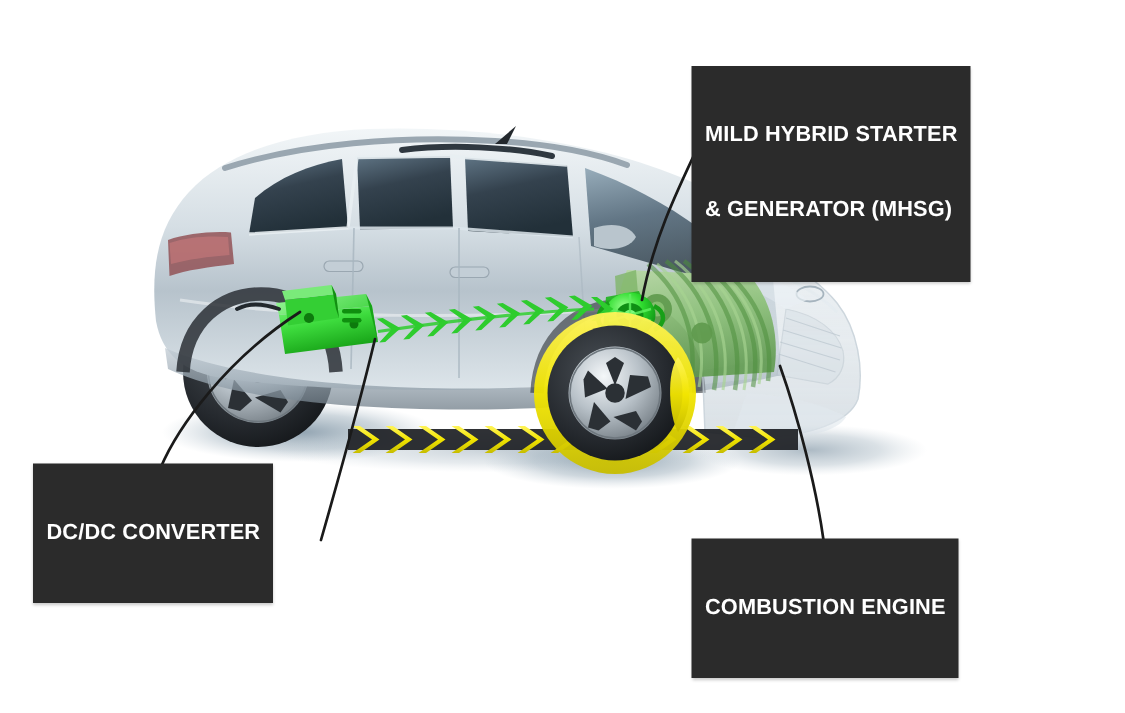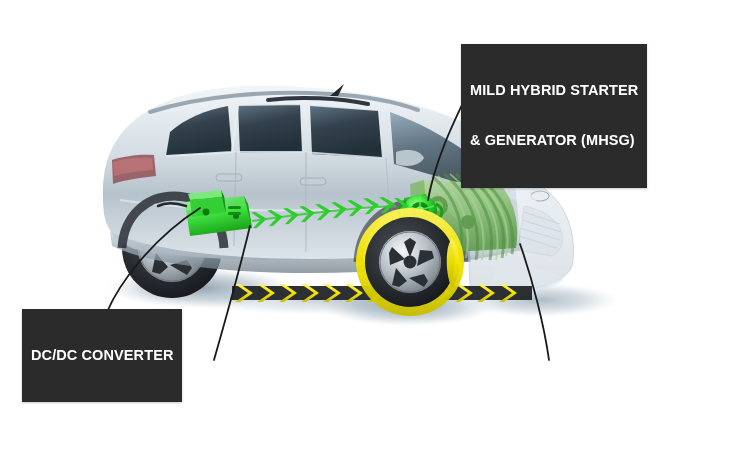--- a/index.html
+++ b/index.html
@@ -396,14 +396,17 @@
   <div class="callout" id="callout-dcdc" style="background: rgb(43, 43, 43); color: rgb(255, 255, 255);">
     <span class="ln">DC/DC CONVERTER</span>
   </div>
 
   <div class="callout" id="callout-mhsg" style="background: rgb(43, 43, 43); color: rgb(255, 255, 255);">
     <span class="ln">MILD HYBRID STARTER</span>
     <span class="ln">&amp; GENERATOR (MHSG)</span>
   </div>
 
 
+  <div class="callout" id="callout-engine" style="background: rgb(43, 43, 43); color: rgb(255, 255, 255);">
+    <span class="ln">COMBUSTION ENGINE</span>
+  </div>
 
 </div>
 
 </body></html>

